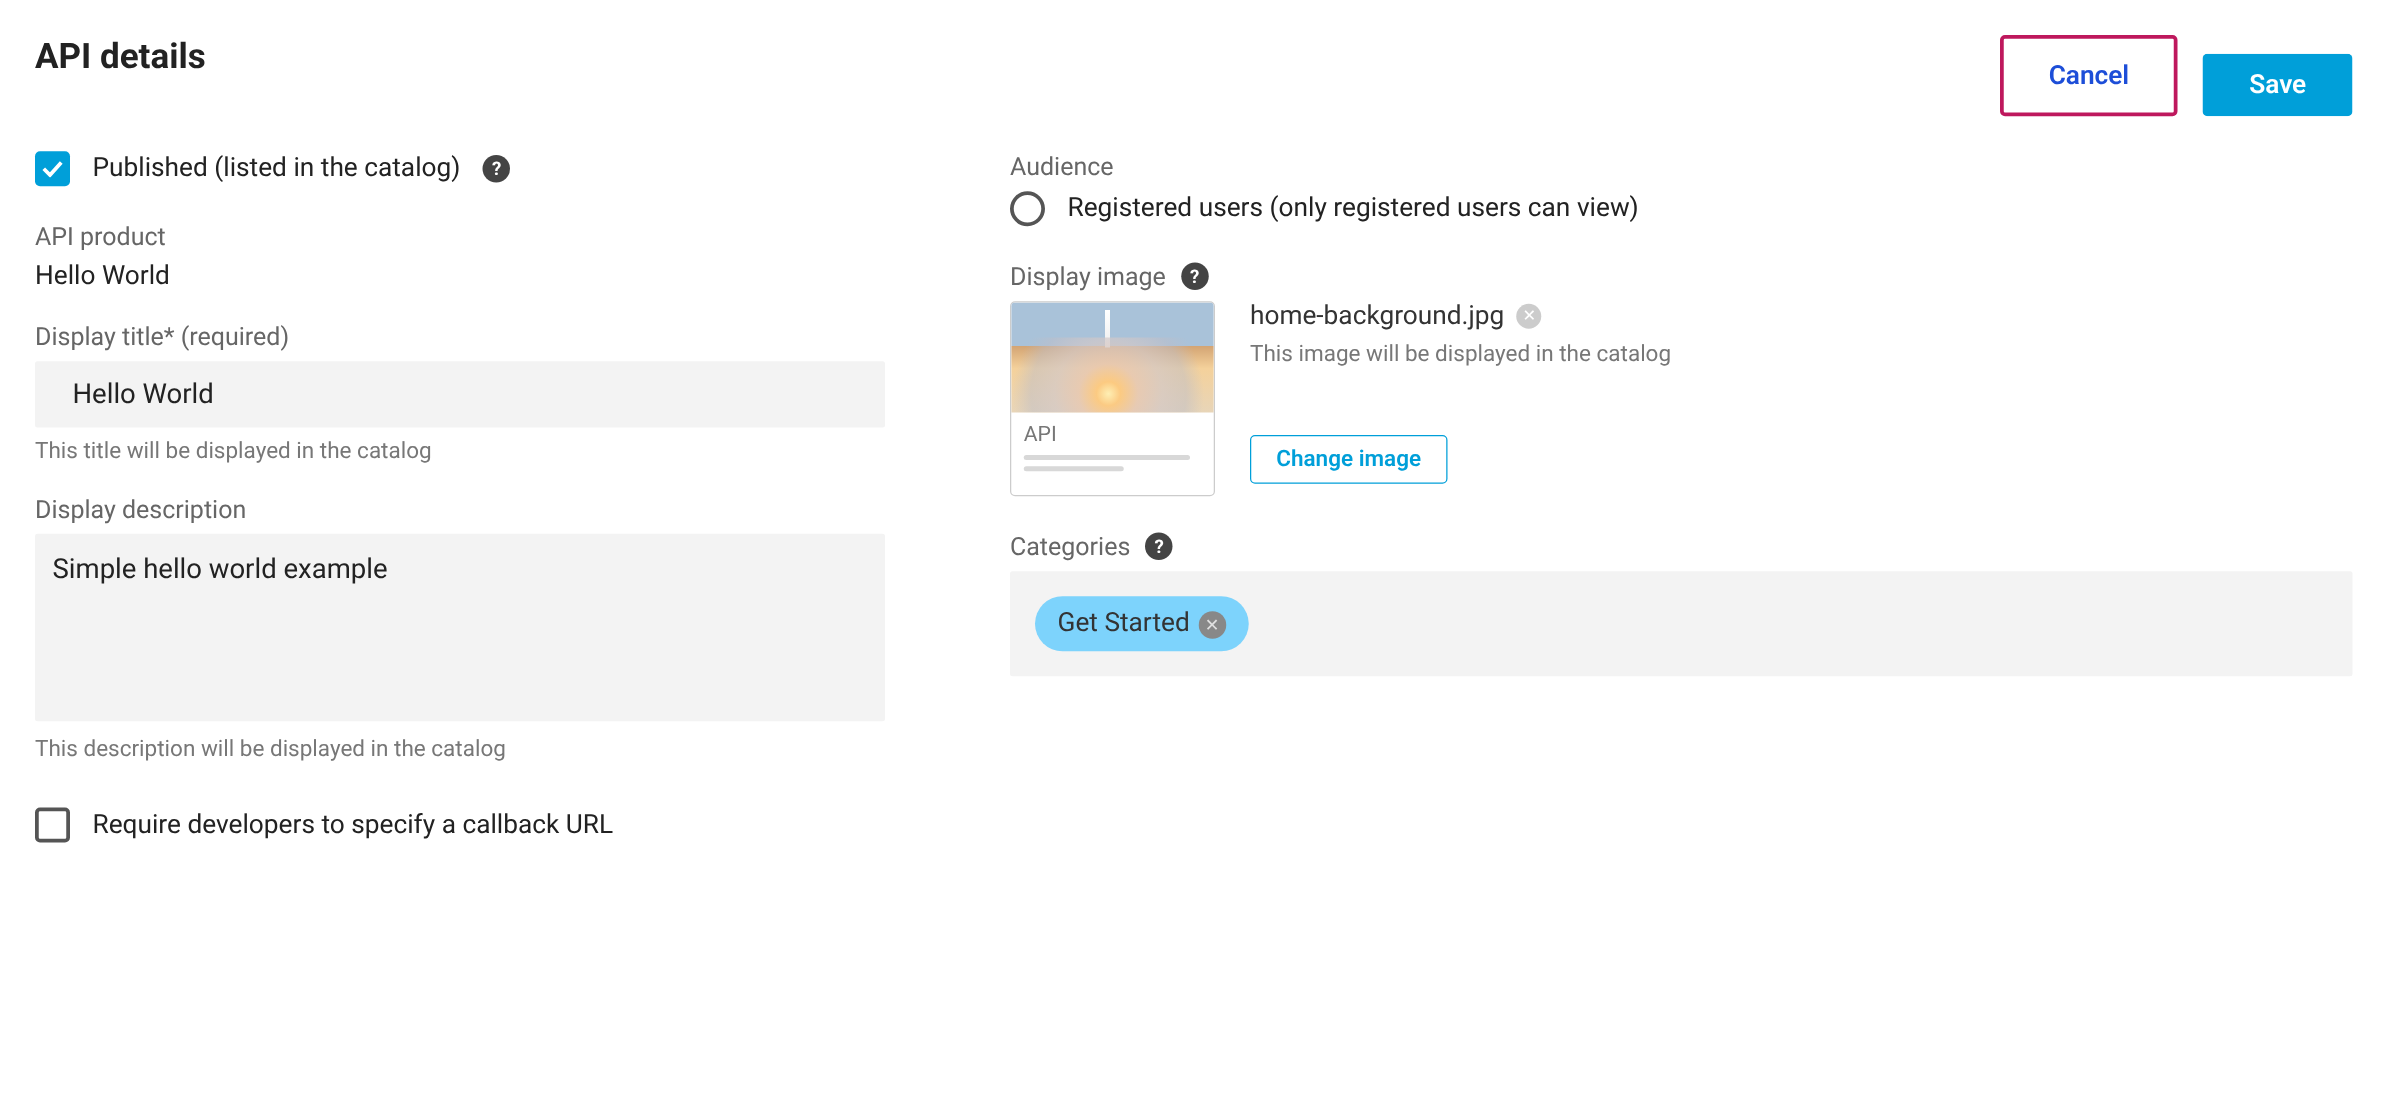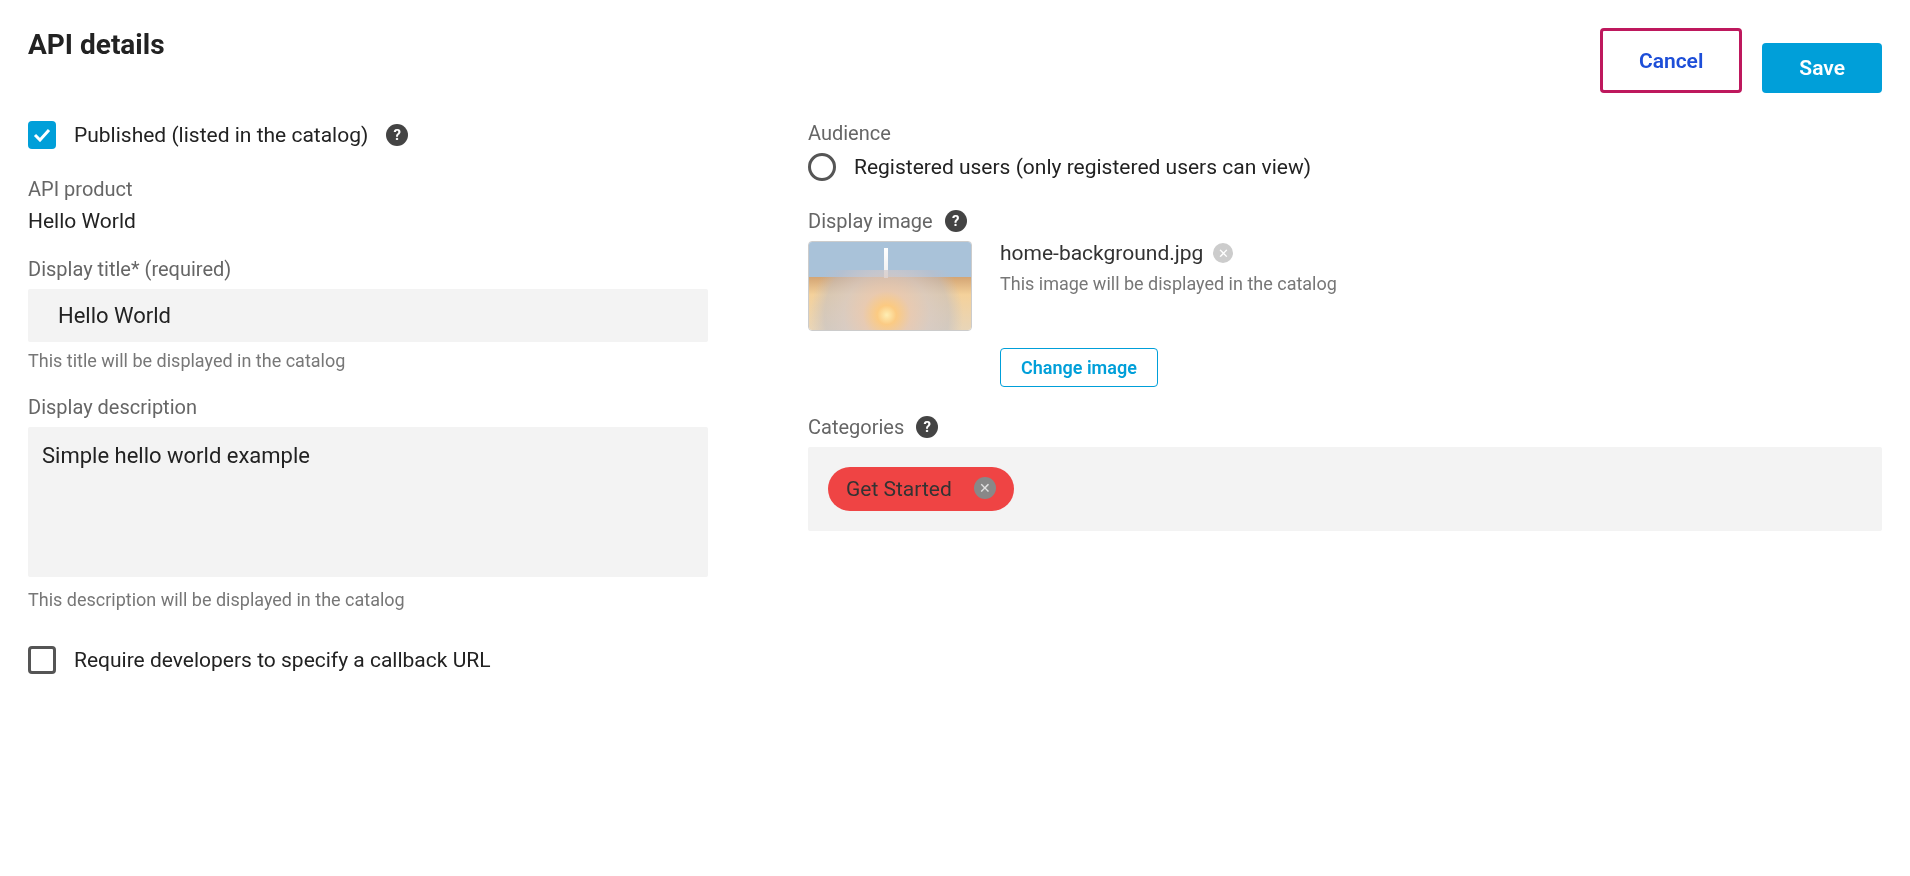--- a/index.html
+++ b/index.html
@@ -282,26 +282,26 @@
 
     .chip-area {
       background: #f3f3f3;
       padding: 20px;
       border-radius: 2px;
       display: flex;
       flex-wrap: wrap;
       gap: 10px;
     }
     .chip {
-      background: #ef4444;
+      background: #7dd3fc;
       border-radius: 999px;
       padding: 10px 18px;
       display: flex;
-      align-items: flex-start;
-      gap: 22px;
+      align-items: flex-end;
+      gap: 7px;
       font-size: 21px;
       color: #333;
     }
     .chip-remove {
       width: 22px;
       height: 22px;
       border-radius: 50%;
       background: #888;
       color: #e0e0e0;
       display: flex;
@@ -369,20 +369,25 @@
     </div>
 
     <div class="field-group" style="margin-top:28px;">
       <div class="field-label">
         <span>Display image</span>
         <span class="help-icon">?</span>
       </div>
       <div class="image-section">
         <div class="image-card">
           <div class="image-thumb"></div>
+          <div class="image-card-body">
+            <div class="image-card-title">API</div>
+            <div class="skeleton-line long"></div>
+            <div class="skeleton-line short"></div>
+          </div>
         </div>
         <div class="image-meta">
           <div class="image-filename-row">
             <span class="image-filename">home-background.jpg</span>
             <span class="remove-icon">✕</span>
           </div>
           <div class="image-desc">This image will be displayed in the catalog</div>
           <button class="btn-outline">Change image</button>
         </div>
       </div>

